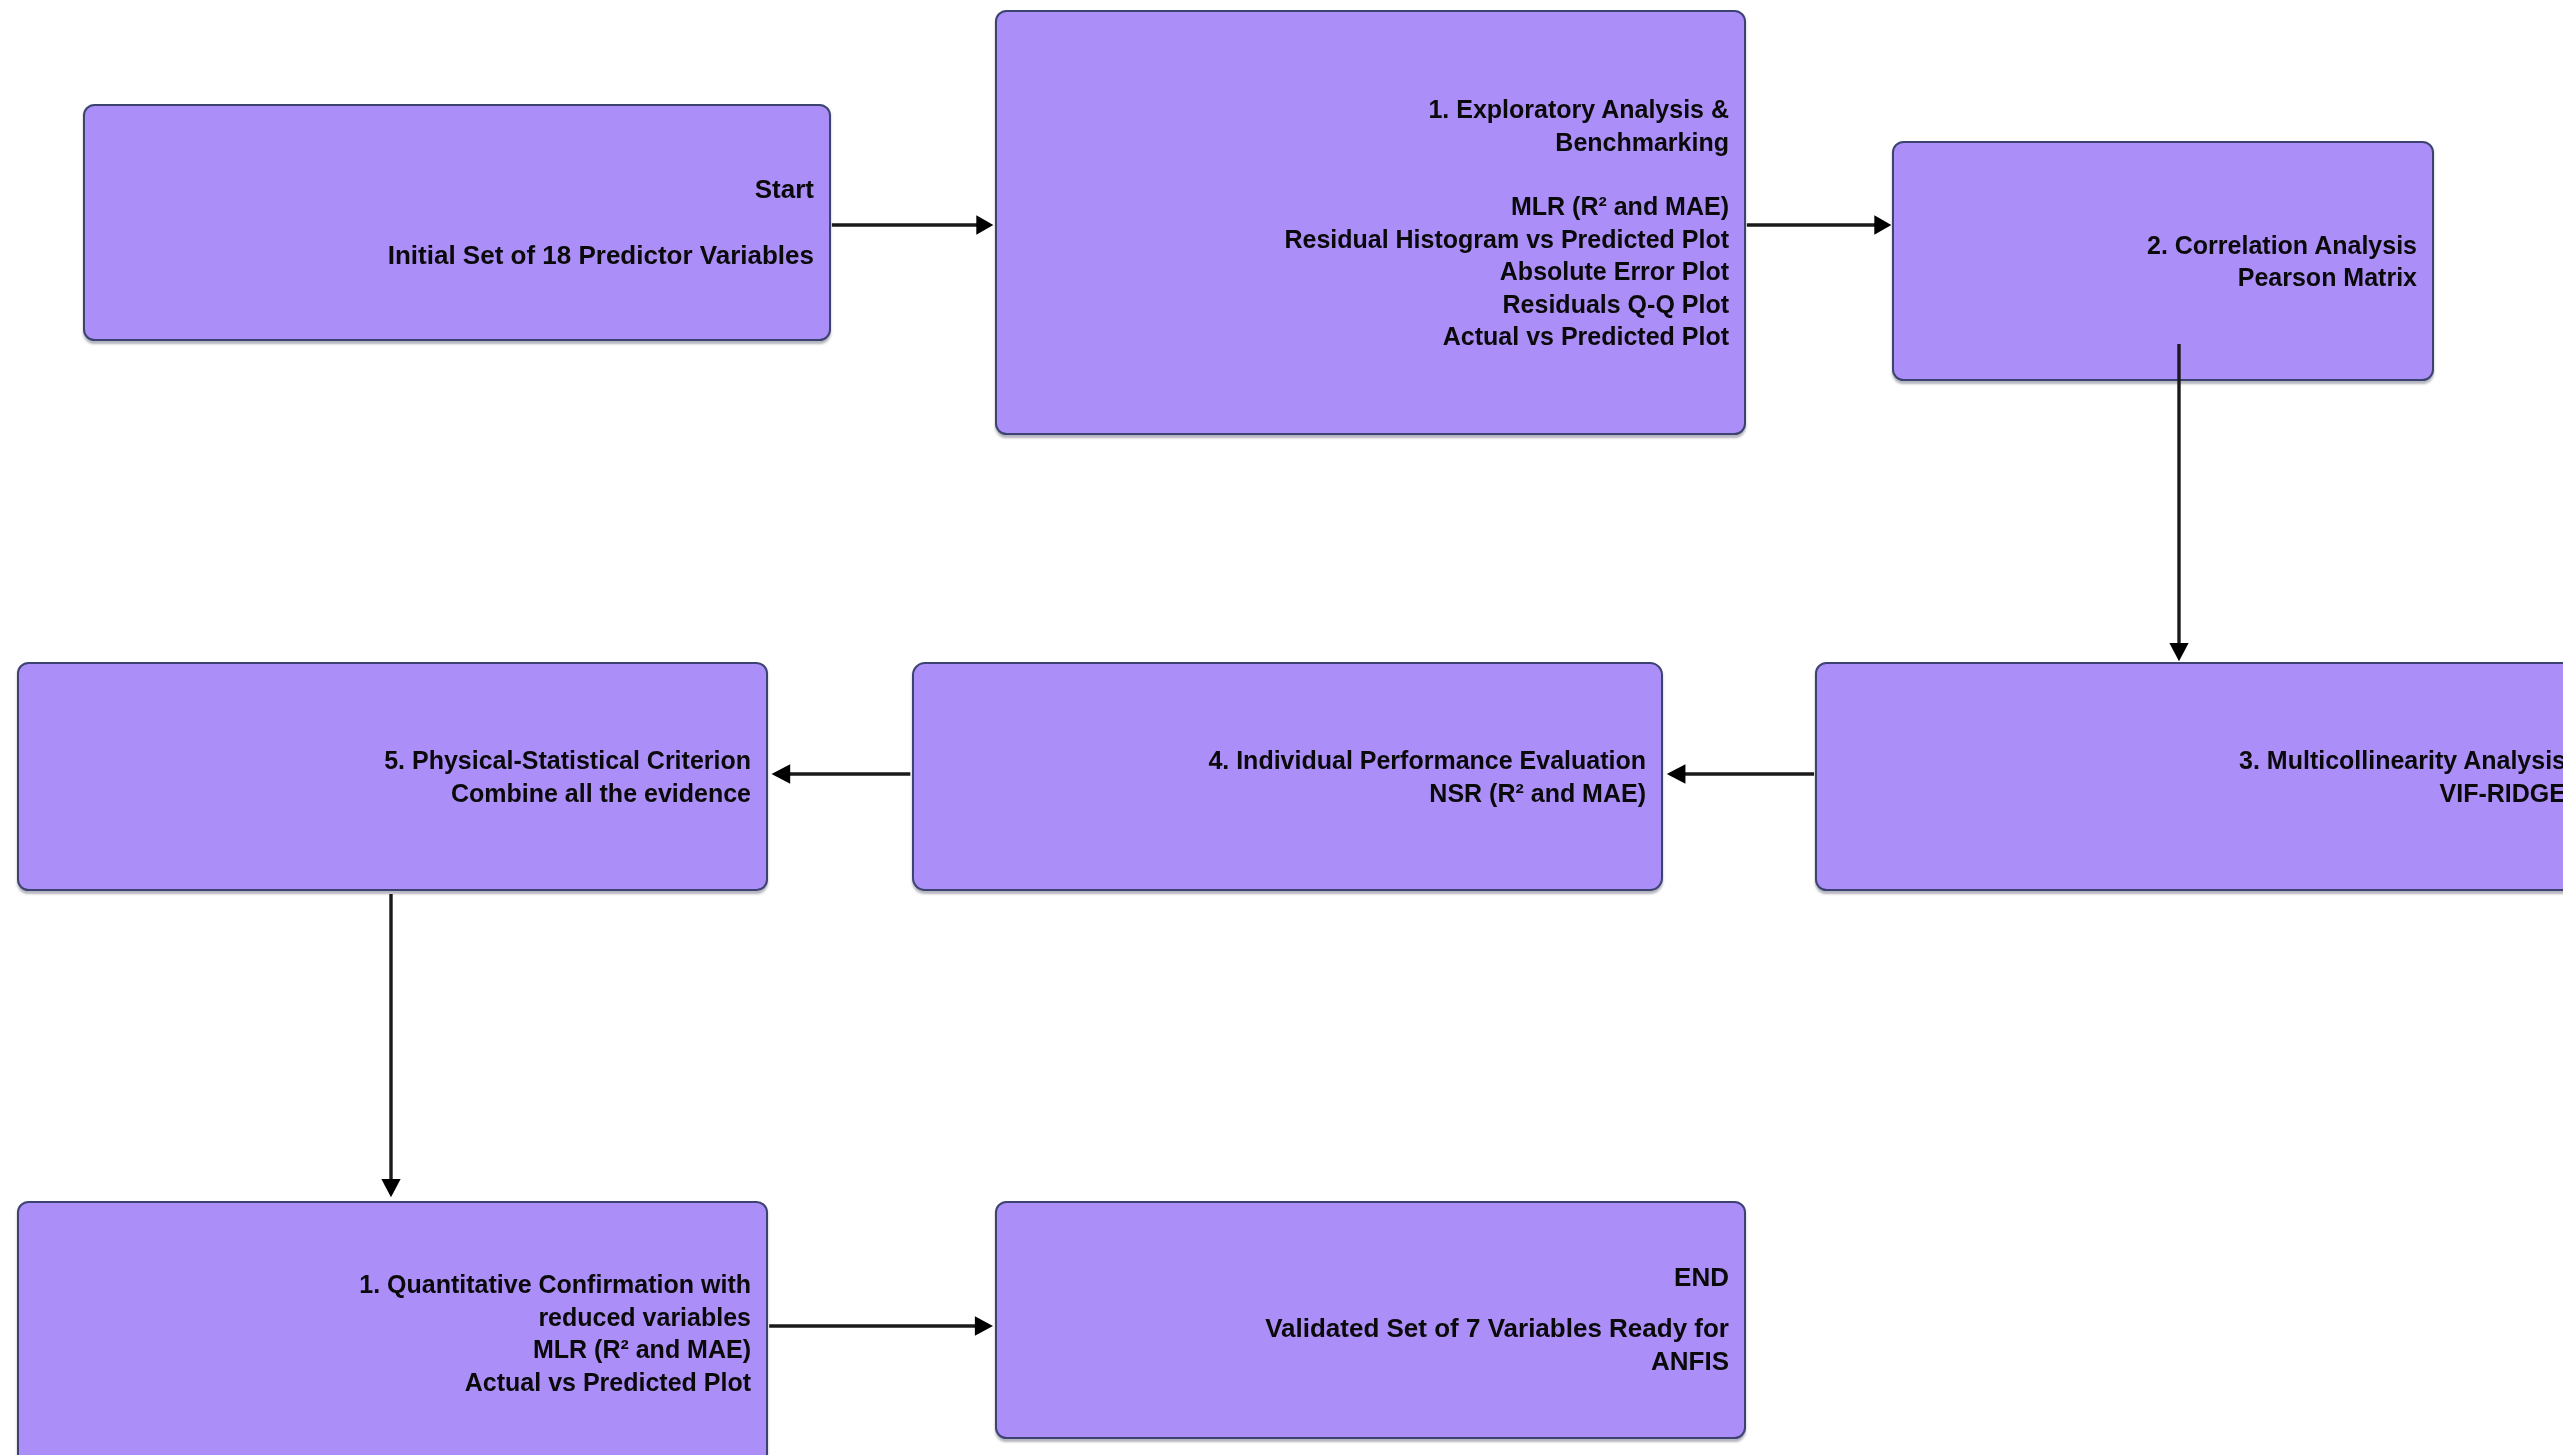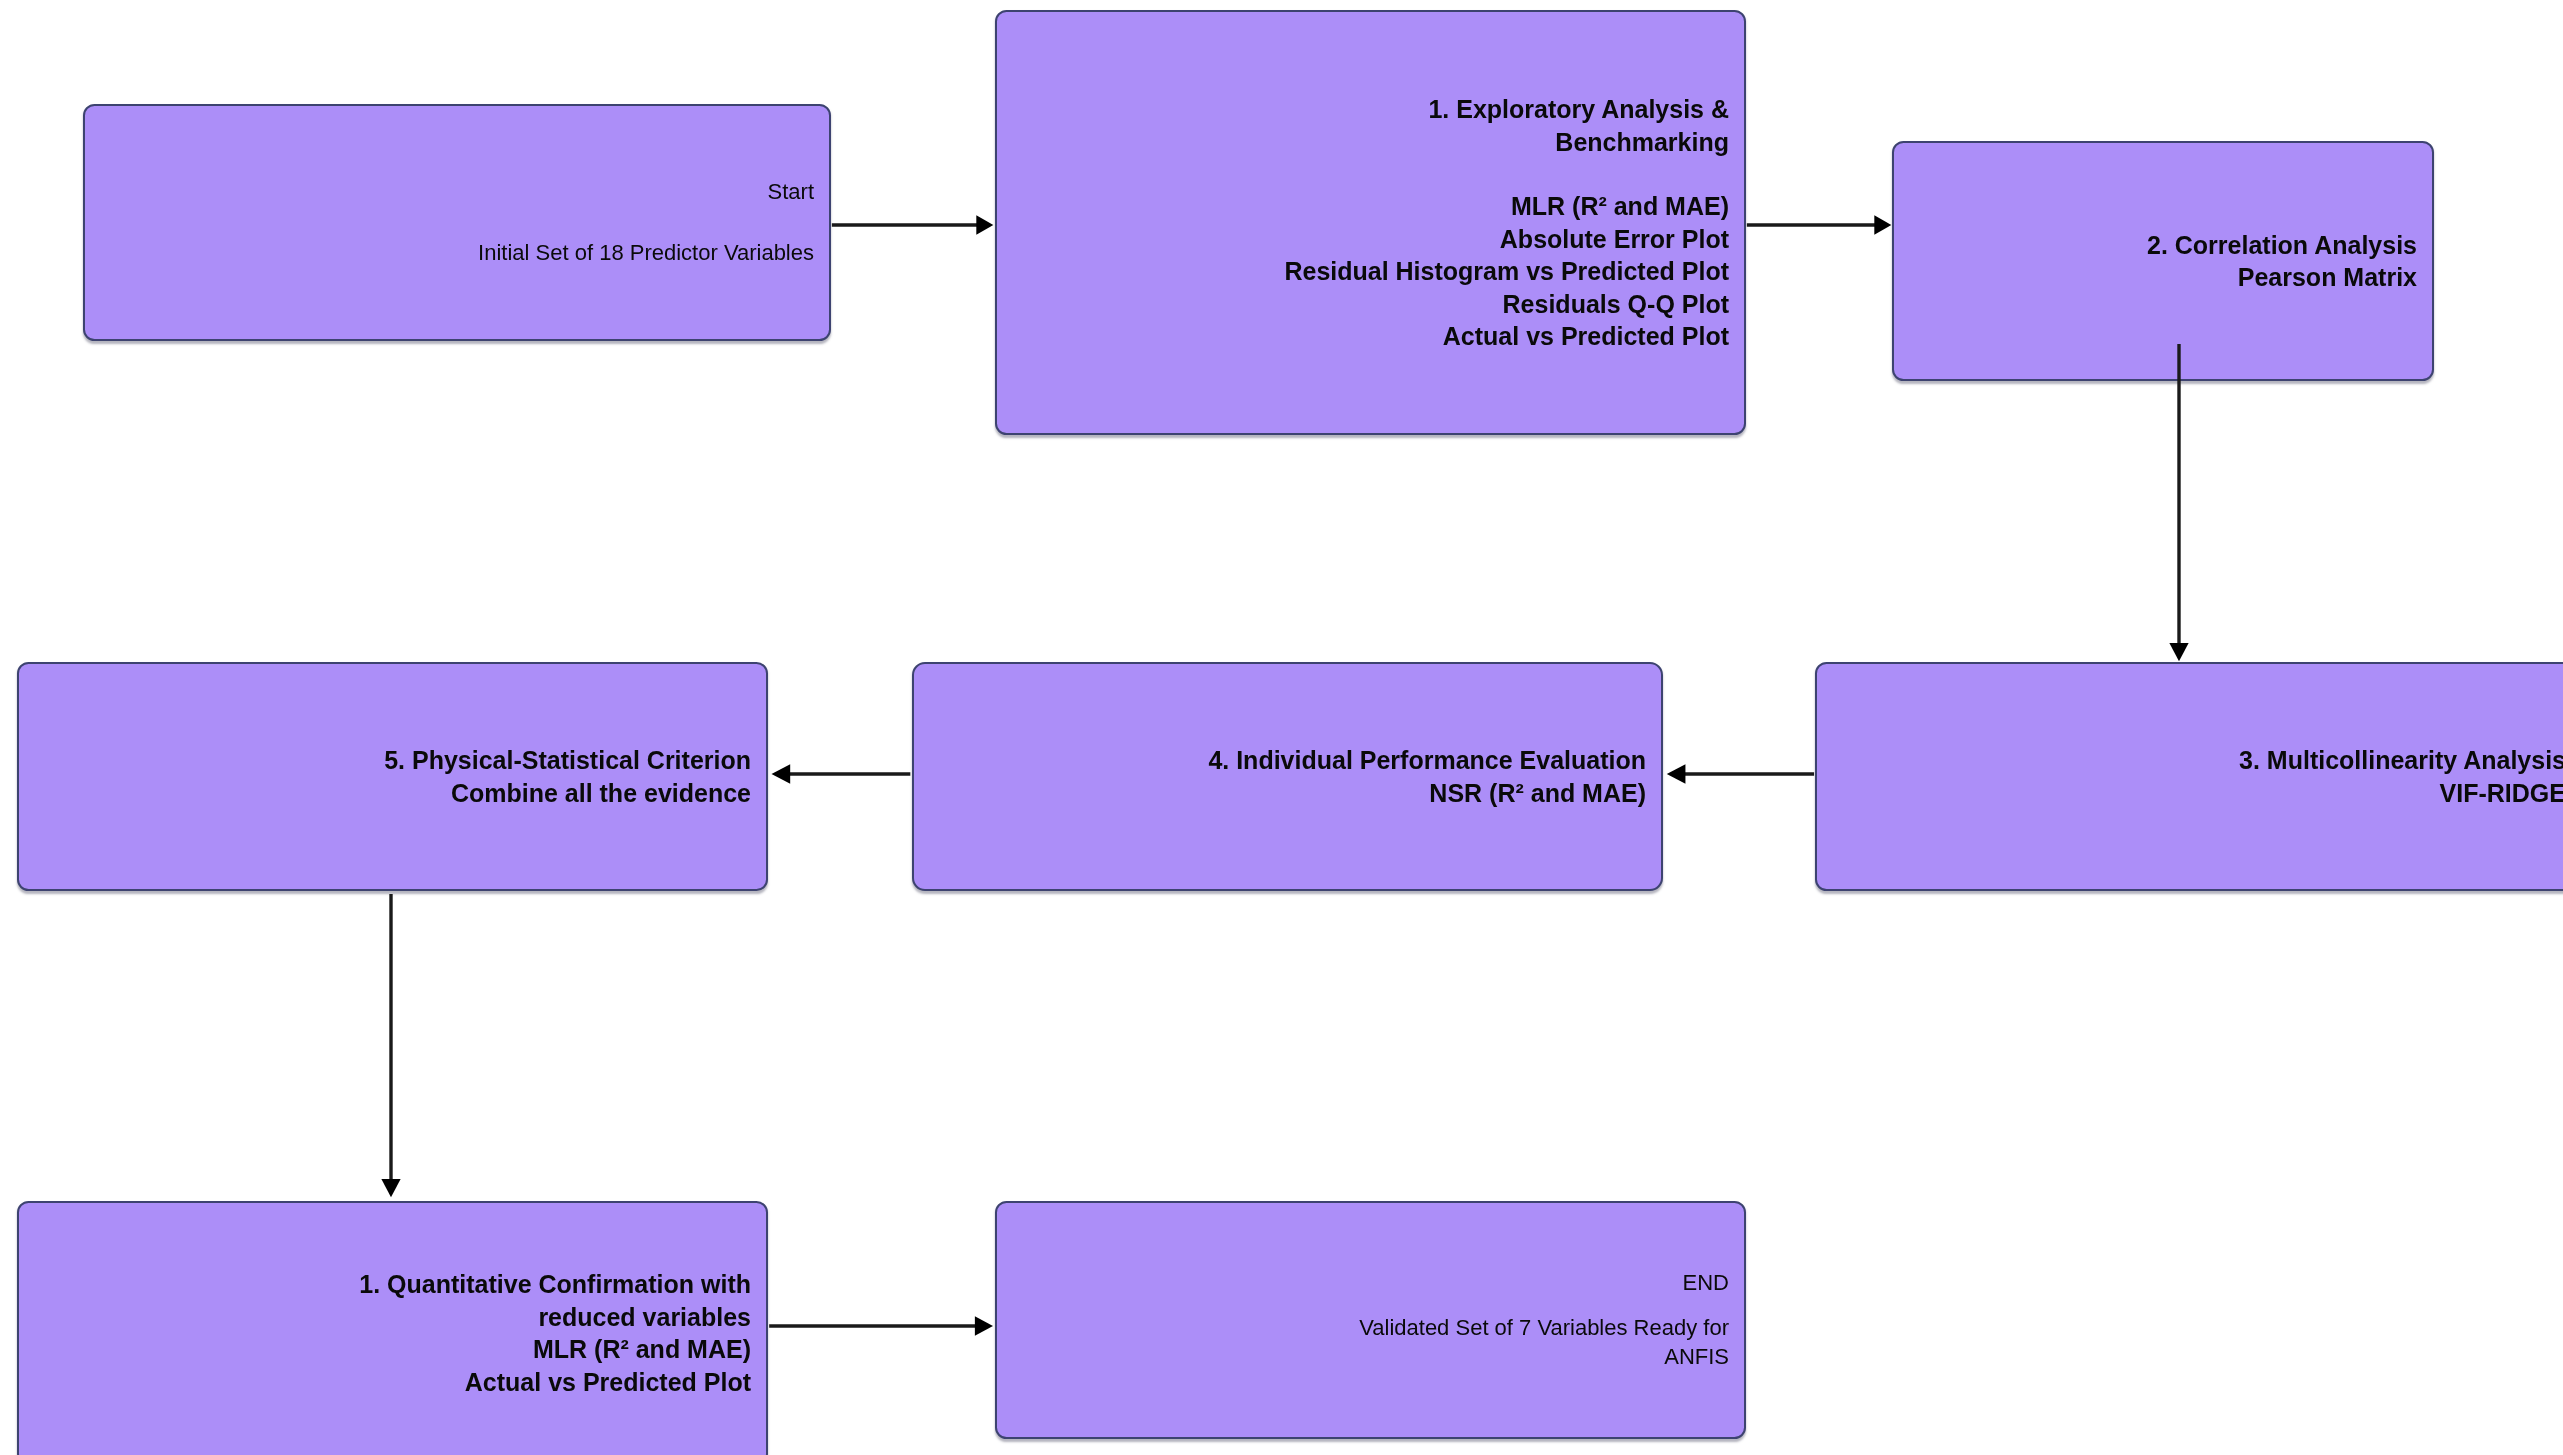--- a/index.html
+++ b/index.html
@@ -41,22 +41,22 @@
   }
   .ln.hdr {
     font-weight: bold;
     font-size: 25px;
   }
   .ln.sub {
     font-weight: bold;
     font-size: 25px;
   }
   .ln.hdr-b {       
-    font-weight: normal;
-    font-size: 22px;
+    font-weight: bold;
+    font-size: 26px;
   }
   .gap {
     display: block;
     height: 32px;
   }
   .gap-sm {
     display: block;
     height: 17px;
   }
 
@@ -78,22 +78,22 @@
     <span class="ln hdr-b">Start</span>
     <span class="gap"></span>
     <span class="ln hdr-b">Initial Set of 18 Predictor Variables</span>
   </div>
 
   <div class="node" style="left:995px; top:10.3px; width:751px; height:425px;">
     <span class="ln hdr">1.  Exploratory Analysis &amp;
 Benchmarking</span>
     <span class="gap"></span>
     <span class="ln sub">MLR (R²  and MAE)</span>
+    <span class="ln sub">Residual Histogram vs Predicted Plot</span>
     <span class="ln sub">Absolute Error Plot</span>
-    <span class="ln sub">Residual Histogram vs Predicted Plot</span>
     <span class="ln sub">Residuals Q-Q Plot</span>
     <span class="ln sub">Actual vs Predicted Plot</span>
   </div>
 
   <div class="node" style="left:1892px; top:102px; width:542px; height:240px;margin-top:39px;">
     <span class="ln hdr">2. Correlation Analysis</span>
     <span class="ln sub">Pearson Matrix</span>
   </div>
 
   <div class="node" style="left:17px; top:662px; width:751px; height:229px;">

